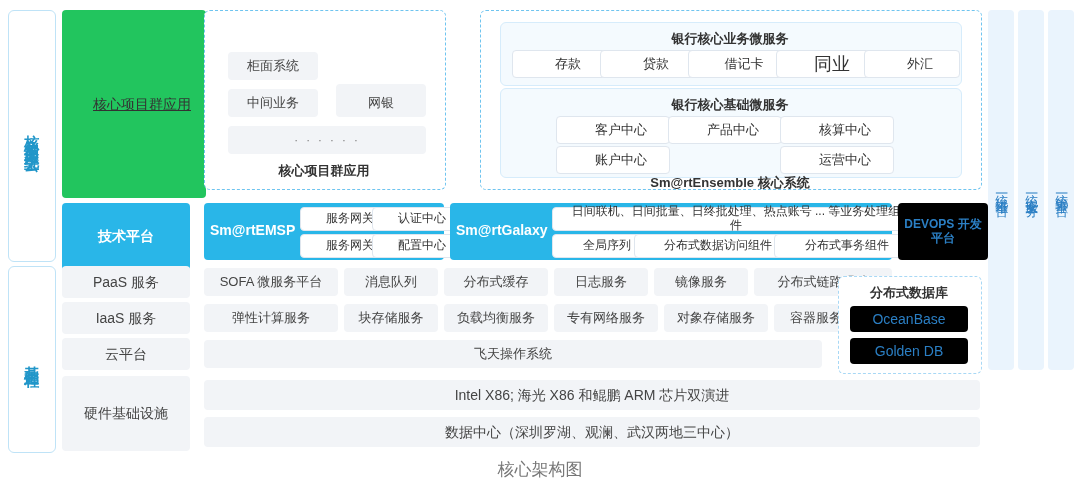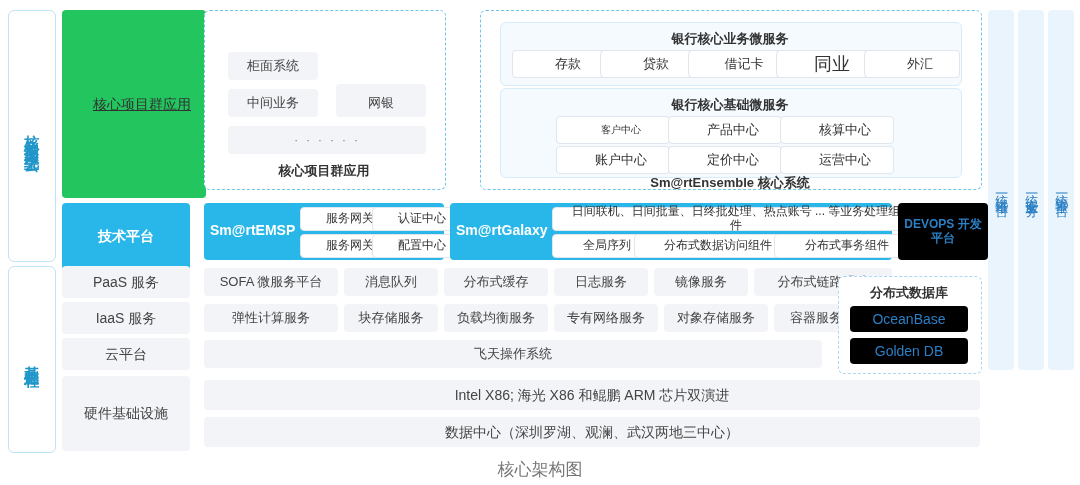--- a/index.html
+++ b/index.html
@@ -138,34 +138,31 @@
     <span>同业</span>
   </div>
   <div class="abs pill white" style="left:864px;top:50px;width:78px;height:26px;font-size:13px;">
     <span>外汇</span>
   </div>
 
   <div class="abs solid-lightblue" style="left:500px;top:88px;width:460px;height:88px;background:#f4fafe;"></div>
   <div class="abs b fs13" style="left:500px;top:96px;width:460px;text-align:center;">
     <span>银行核心基础微服务</span>
   </div>
-  <div class="abs pill white" style="left:556px;top:116px;width:96px;height:26px;font-size:10px;">
+  <div class="abs pill white" style="left:556px;top:116px;width:96px;height:26px;font-size:13px;">
     <span>客户中心</span>
   </div>
   <div class="abs pill white" style="left:668px;top:116px;width:96px;height:26px;font-size:13px;">
     <span>产品中心</span>
   </div>
   <div class="abs pill white" style="left:780px;top:116px;width:96px;height:26px;font-size:13px;">
     <span>核算中心</span>
   </div>
   <div class="abs pill white" style="left:556px;top:146px;width:96px;height:26px;font-size:13px;">
     <span>账户中心</span>
-  </div>
-  <div class="abs pill white" style="left:668px;top:146px;width:96px;height:26px;font-size:13px;">
-    <span>定价中心</span>
   </div>
   <div class="abs pill white" style="left:780px;top:146px;width:96px;height:26px;font-size:13px;">
     <span>运营中心</span>
   </div>
 
   <div class="grp-title" style="left:480px;top:174px;width:500px;">
     <span>Sm@rtEnsemble 核心系统</span>
   </div>
 
   <div class="abs" style="left:204px;top:203px;width:240px;height:57px;background:#29b6e8;border-radius:4px;"></div>

